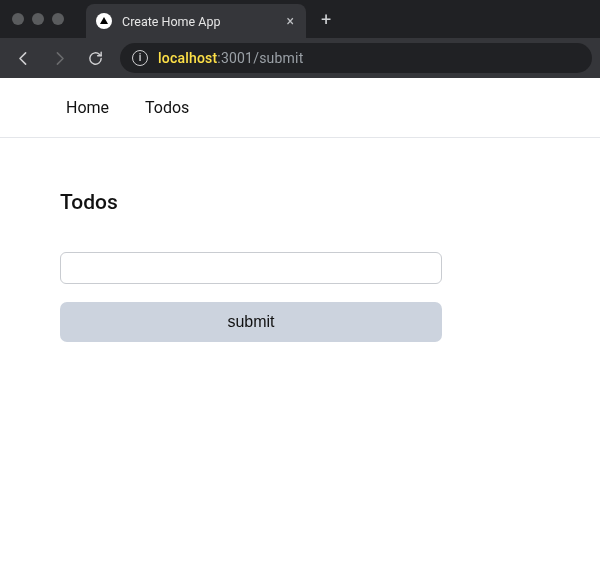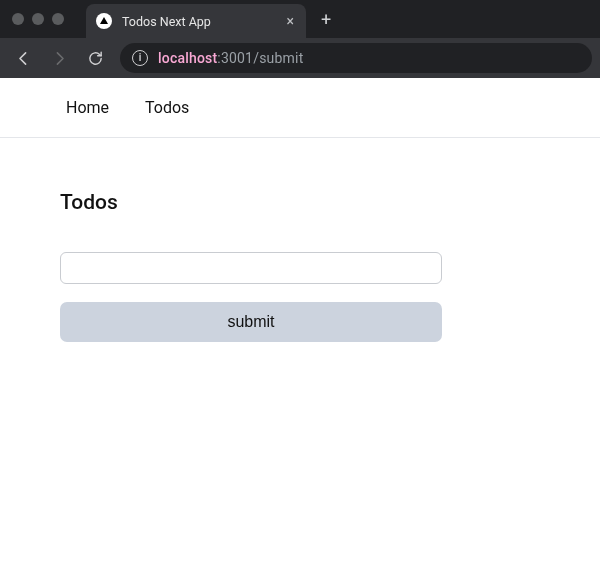--- a/index.html
+++ b/index.html
@@ -110,21 +110,21 @@
       border-radius: 50%;
       display: flex;
       align-items: center;
       justify-content: center;
       font-size: 10px;
       font-weight: 600;
       color: #cfcfd1;
       line-height: 1;
     }
     .url-text { font-size: 14px; letter-spacing: 0.2px; }
-    .url-host { color: #f9a8d4; font-weight: 500; }
+    .url-host { color: #fde047; font-weight: 500; }
     .url-rest { color: #9aa0a6; }
     
     .page {
       background: #fff;
       height: calc(574px - 78px);
     }
     .navbar {
       display: flex;
       align-items: flex-start;
       gap: 36px;
@@ -177,21 +177,21 @@
       <span class="dot"></span>
       <span class="dot"></span>
       <span class="dot"></span>
     </div>
     <div class="tab">
       <span class="tab-favicon">
         <svg viewBox="0 0 10 10">
             <polygon points="5,1 9,8 1,8" fill="#000"></polygon>
           </svg>
       </span>
-      <span class="tab-title">Todos Next App</span>
+      <span class="tab-title">Create Home App</span>
       <span class="tab-close">×</span>
     </div>
     <div class="new-tab">+</div>
   </div>
   <div class="toolbar">
     <div class="nav-btn">
       <svg viewBox="0 0 24 24">
           <path d="M15 4l-8 8 8 8" stroke="currentColor" stroke-width="2.2" fill="none" stroke-linecap="round" stroke-linejoin="round"></path>
         </svg>
     </div>

